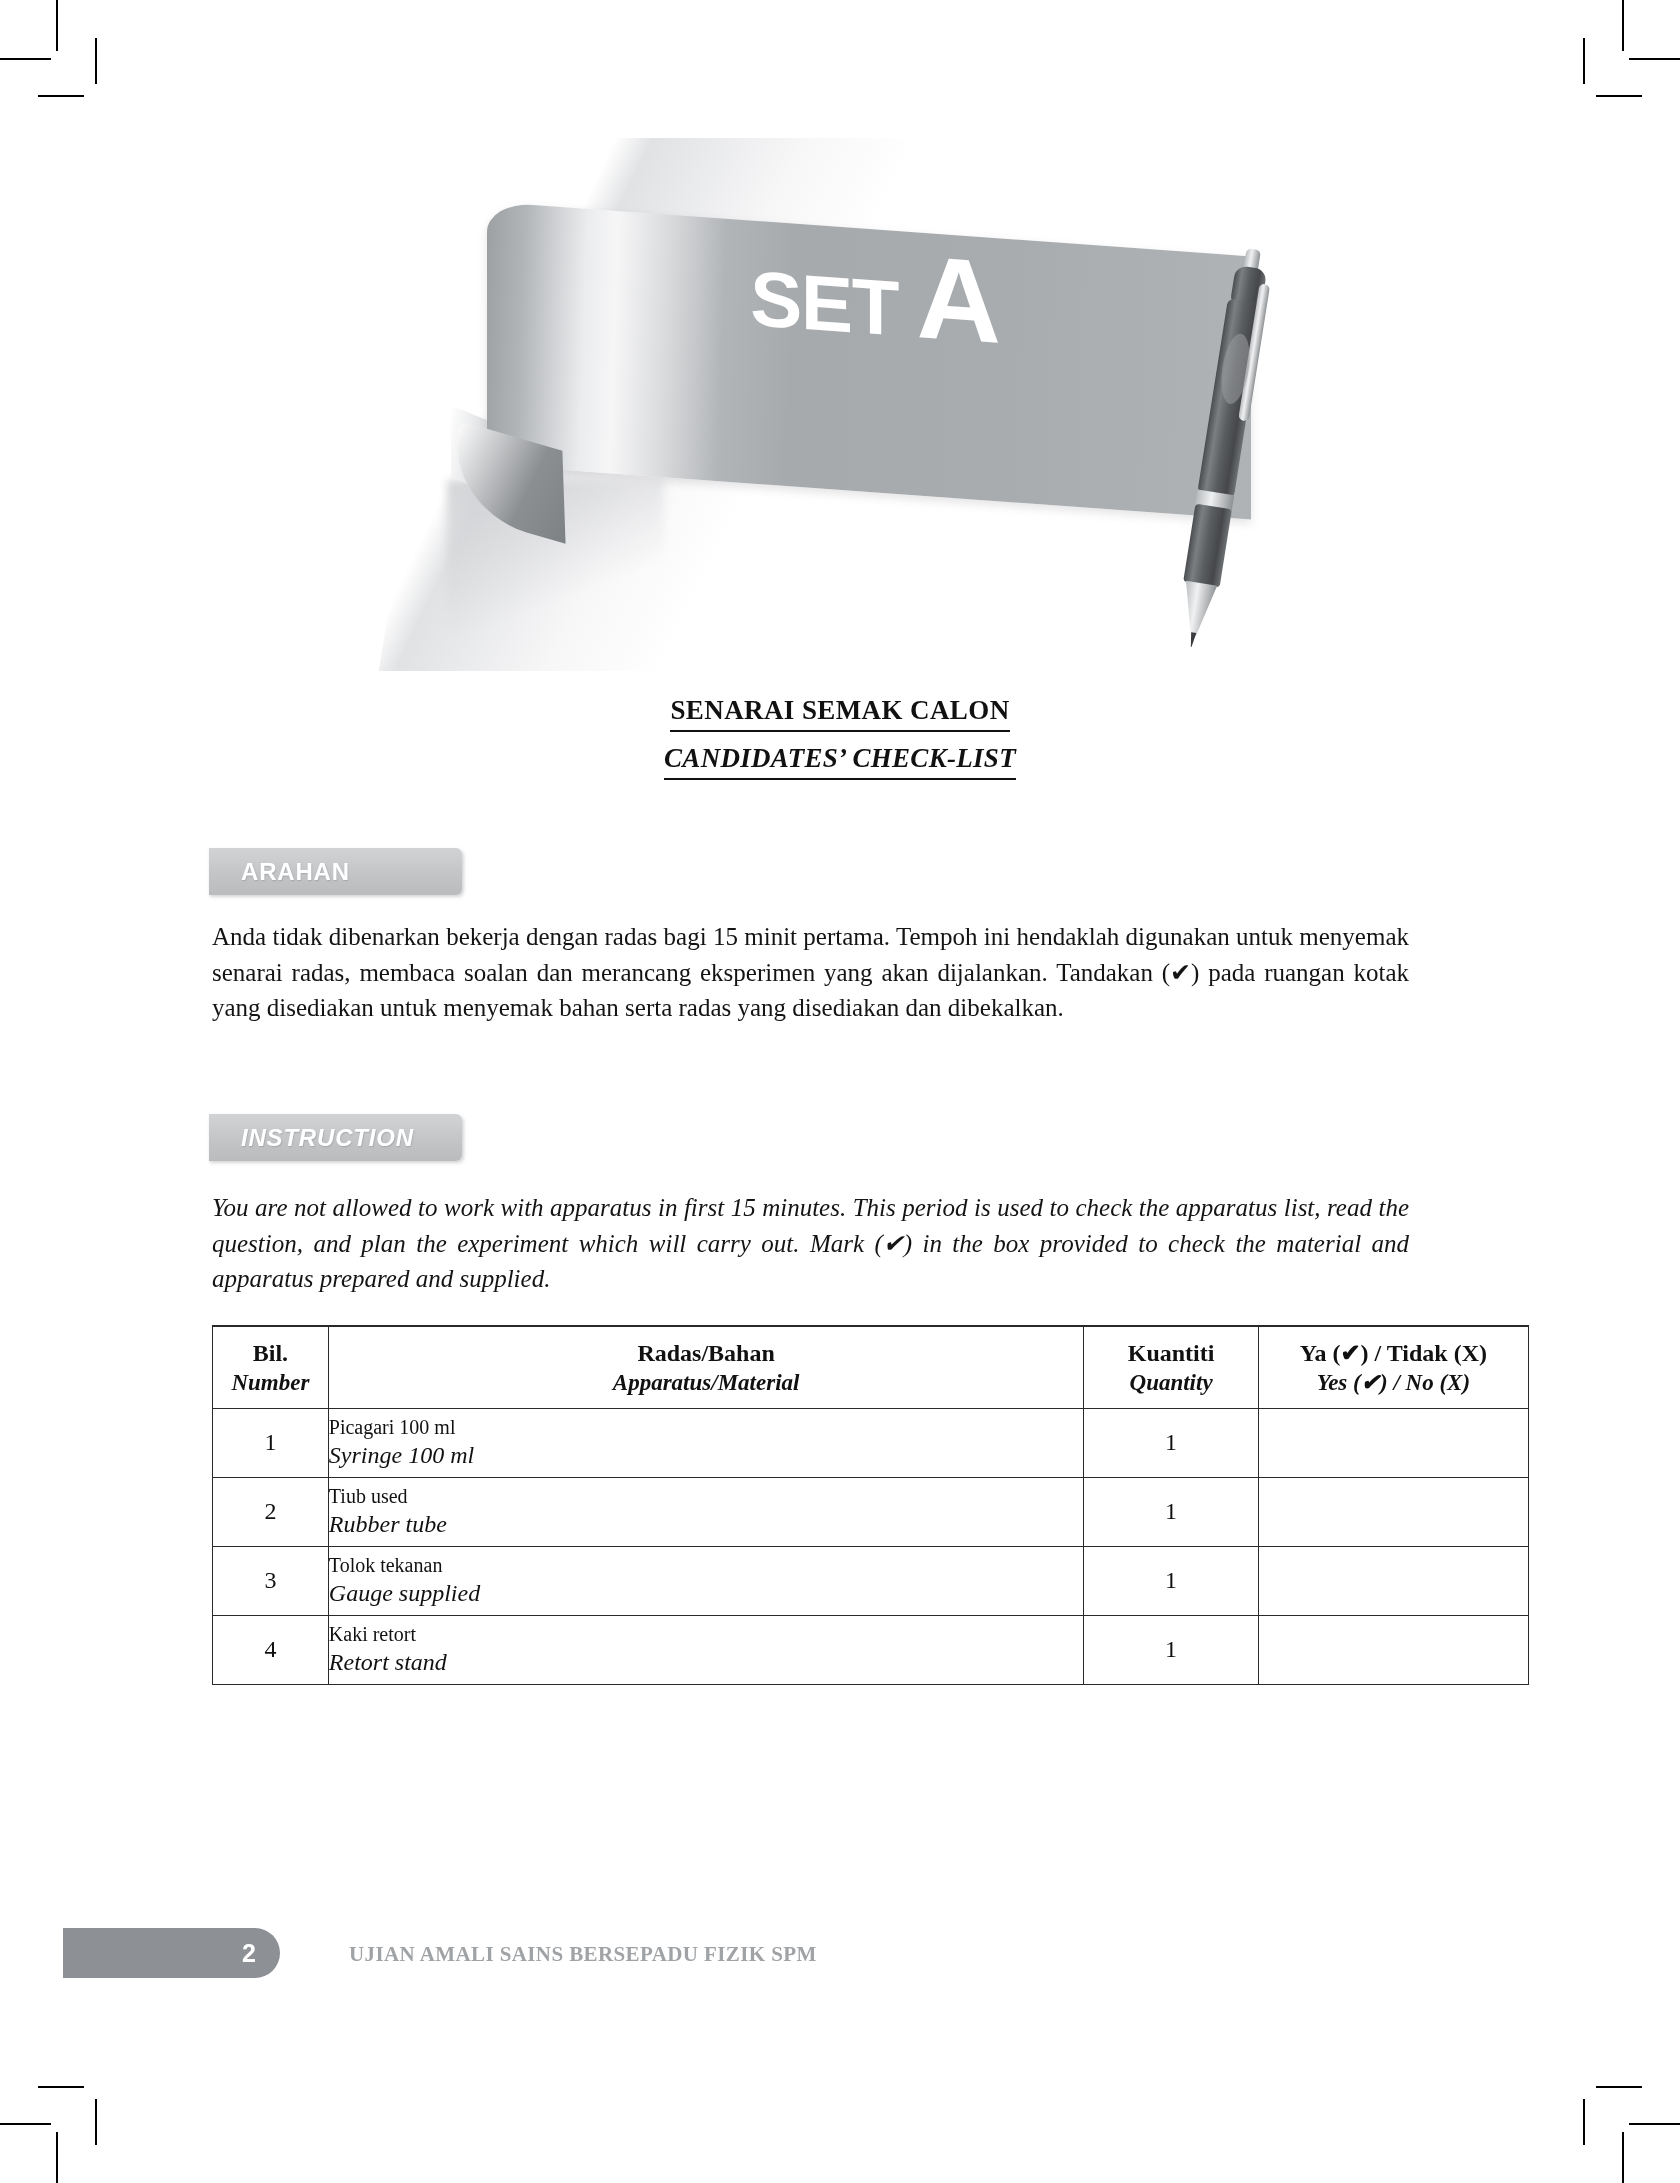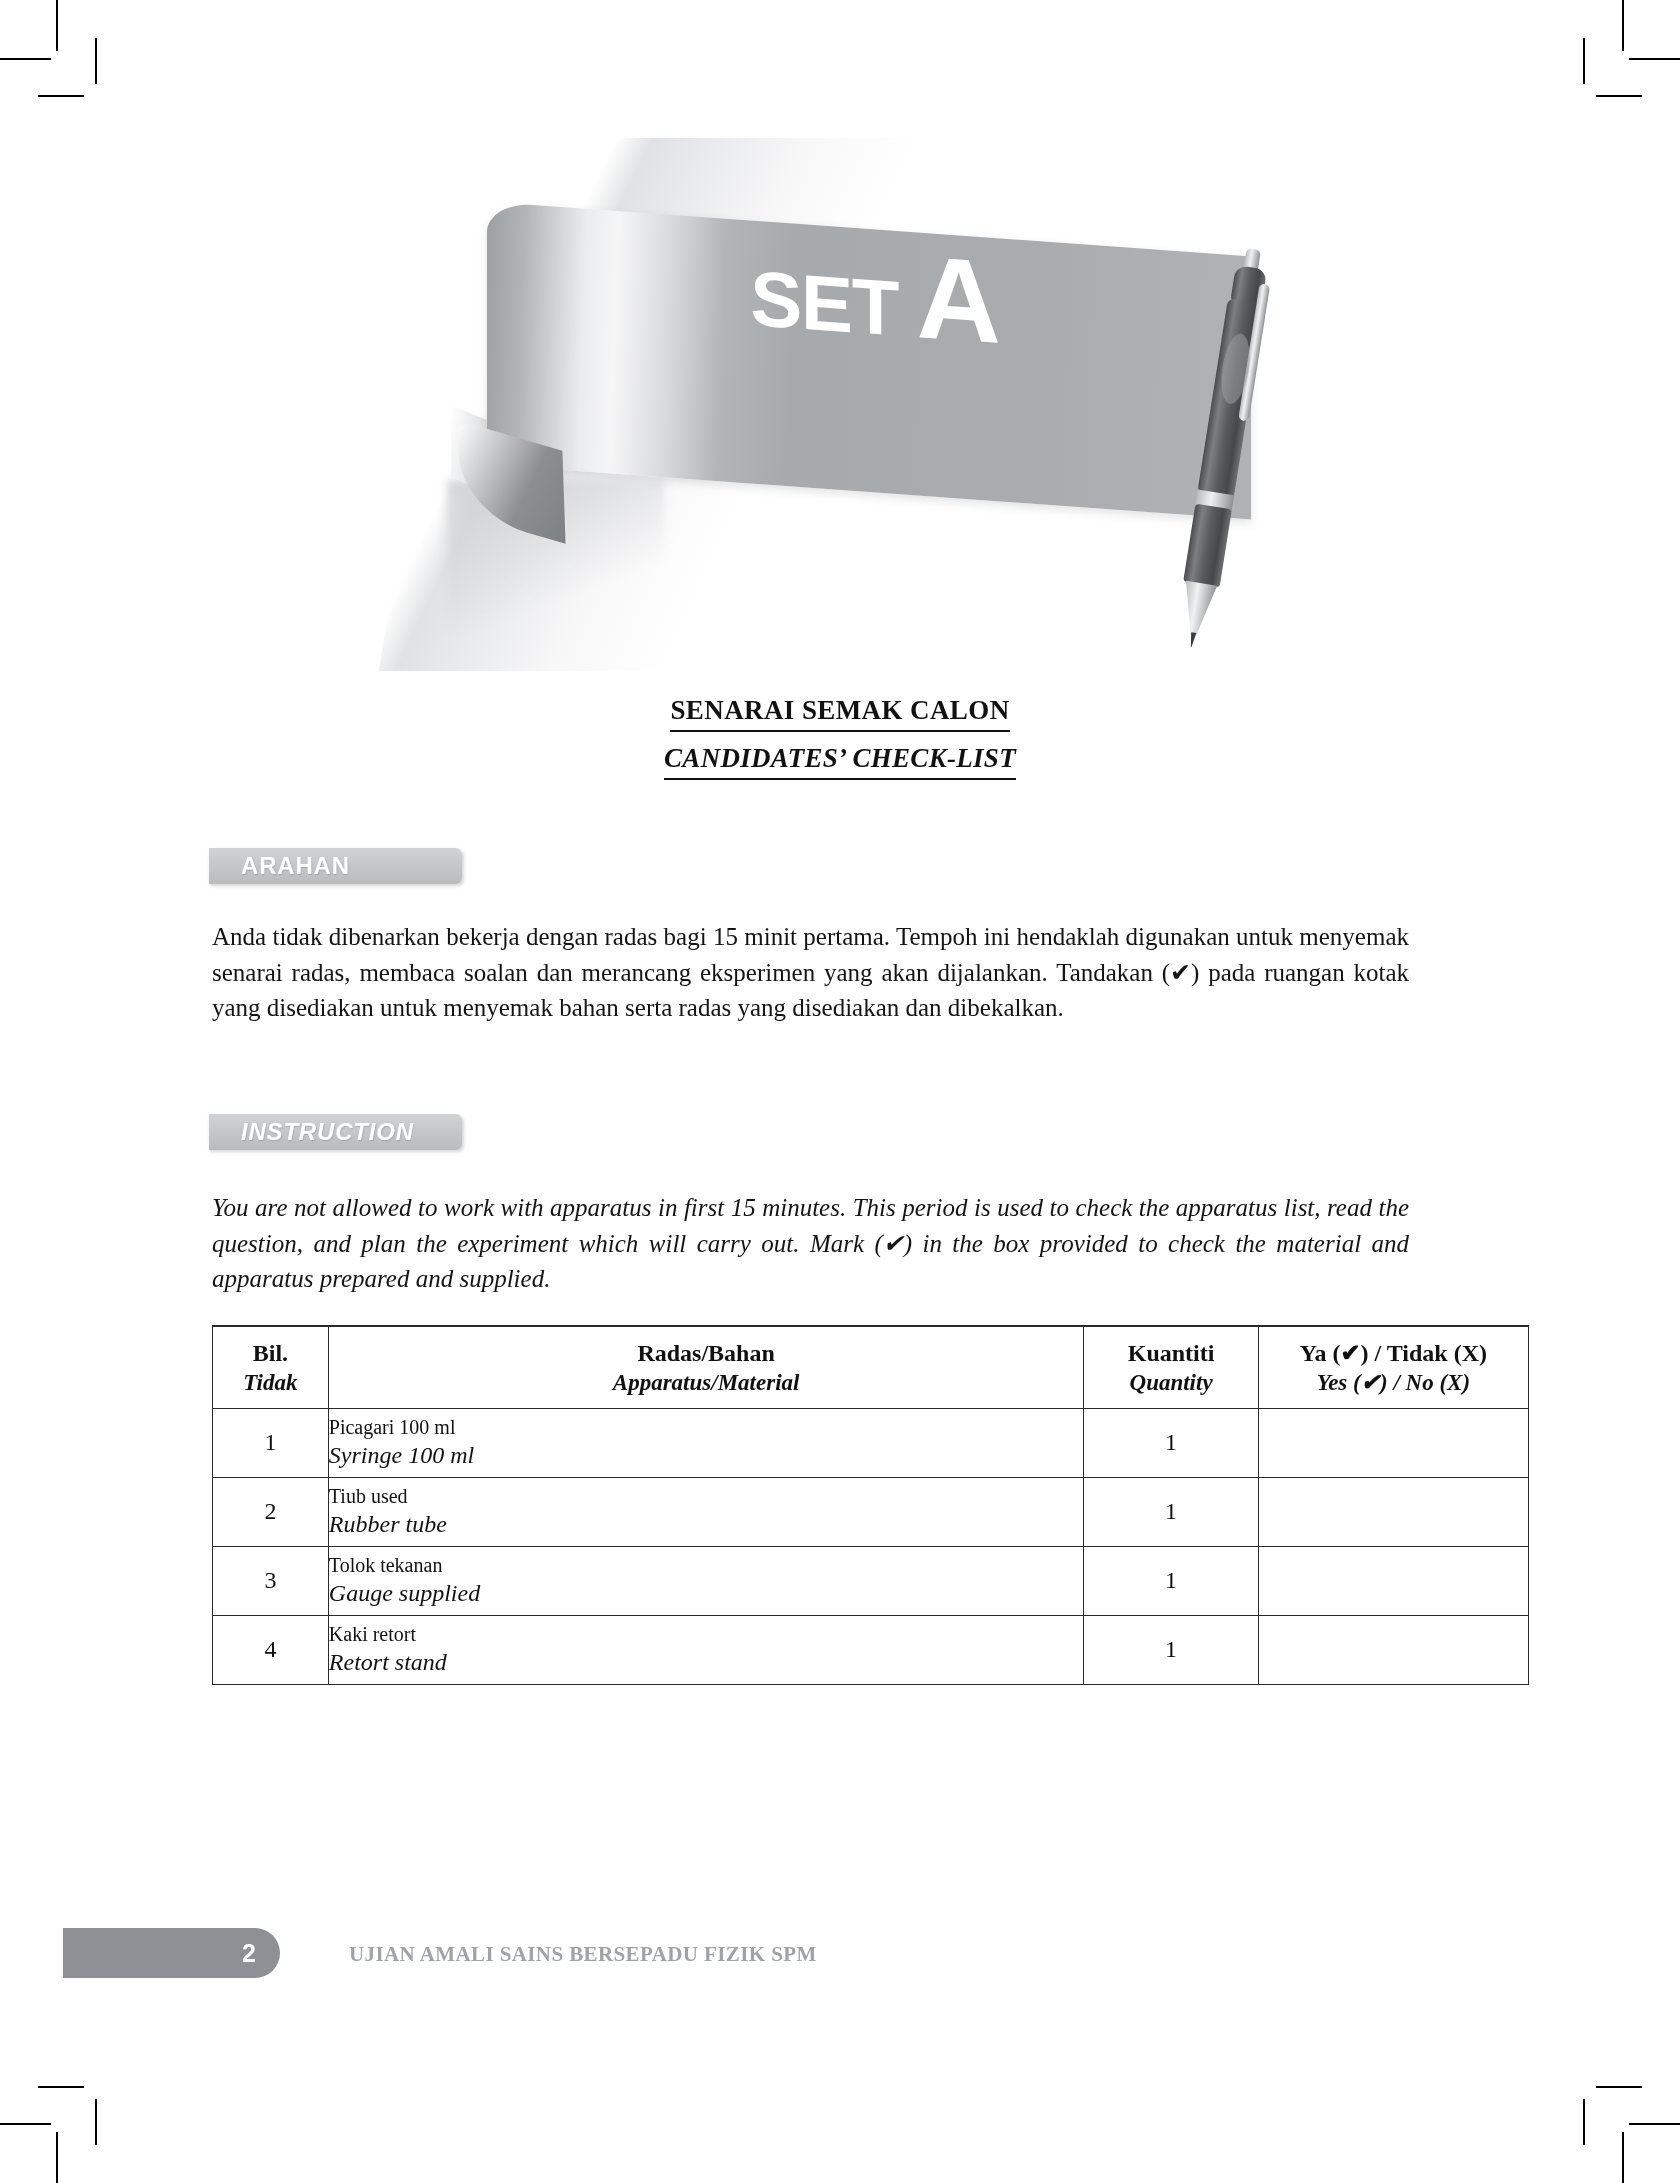--- a/index.html
+++ b/index.html
@@ -144,21 +144,21 @@
   }
   .title-underline {
     display: inline-block;
     border-bottom: 2.6px solid #111111;
     padding-bottom: 4px;
   }
 
   
   .section-tab {
     position: absolute;
-    height: 36px;
+    height: 47px;
     background: linear-gradient(180deg, #d2d3d5 0%, #c3c5c7 55%, #b9bbbd 100%);
     border-top-right-radius: 6px;
     border-bottom-right-radius: 6px;
     box-shadow: 1.3px 2px 3.3px rgba(150,152,155,0.40);
   }
   .section-tab::before {
     content: "";
     position: absolute;
     left: -25px;
     top: 2.6px;
@@ -377,21 +377,21 @@
     <colgroup>
       <col class="col-no">
       <col class="col-app">
       <col class="col-qty">
       <col class="col-yes">
     </colgroup>
     <thead>
       <tr>
         <th>
           <span class="th-my">Bil.</span>
-          <span class="th-en">Tidak</span>
+          <span class="th-en">Number</span>
         </th>
         <th>
           <span class="th-my">Radas/Bahan</span>
           <span class="th-en">Apparatus/Material</span>
         </th>
         <th>
           <span class="th-my">Kuantiti</span>
           <span class="th-en">Quantity</span>
         </th>
         <th>

